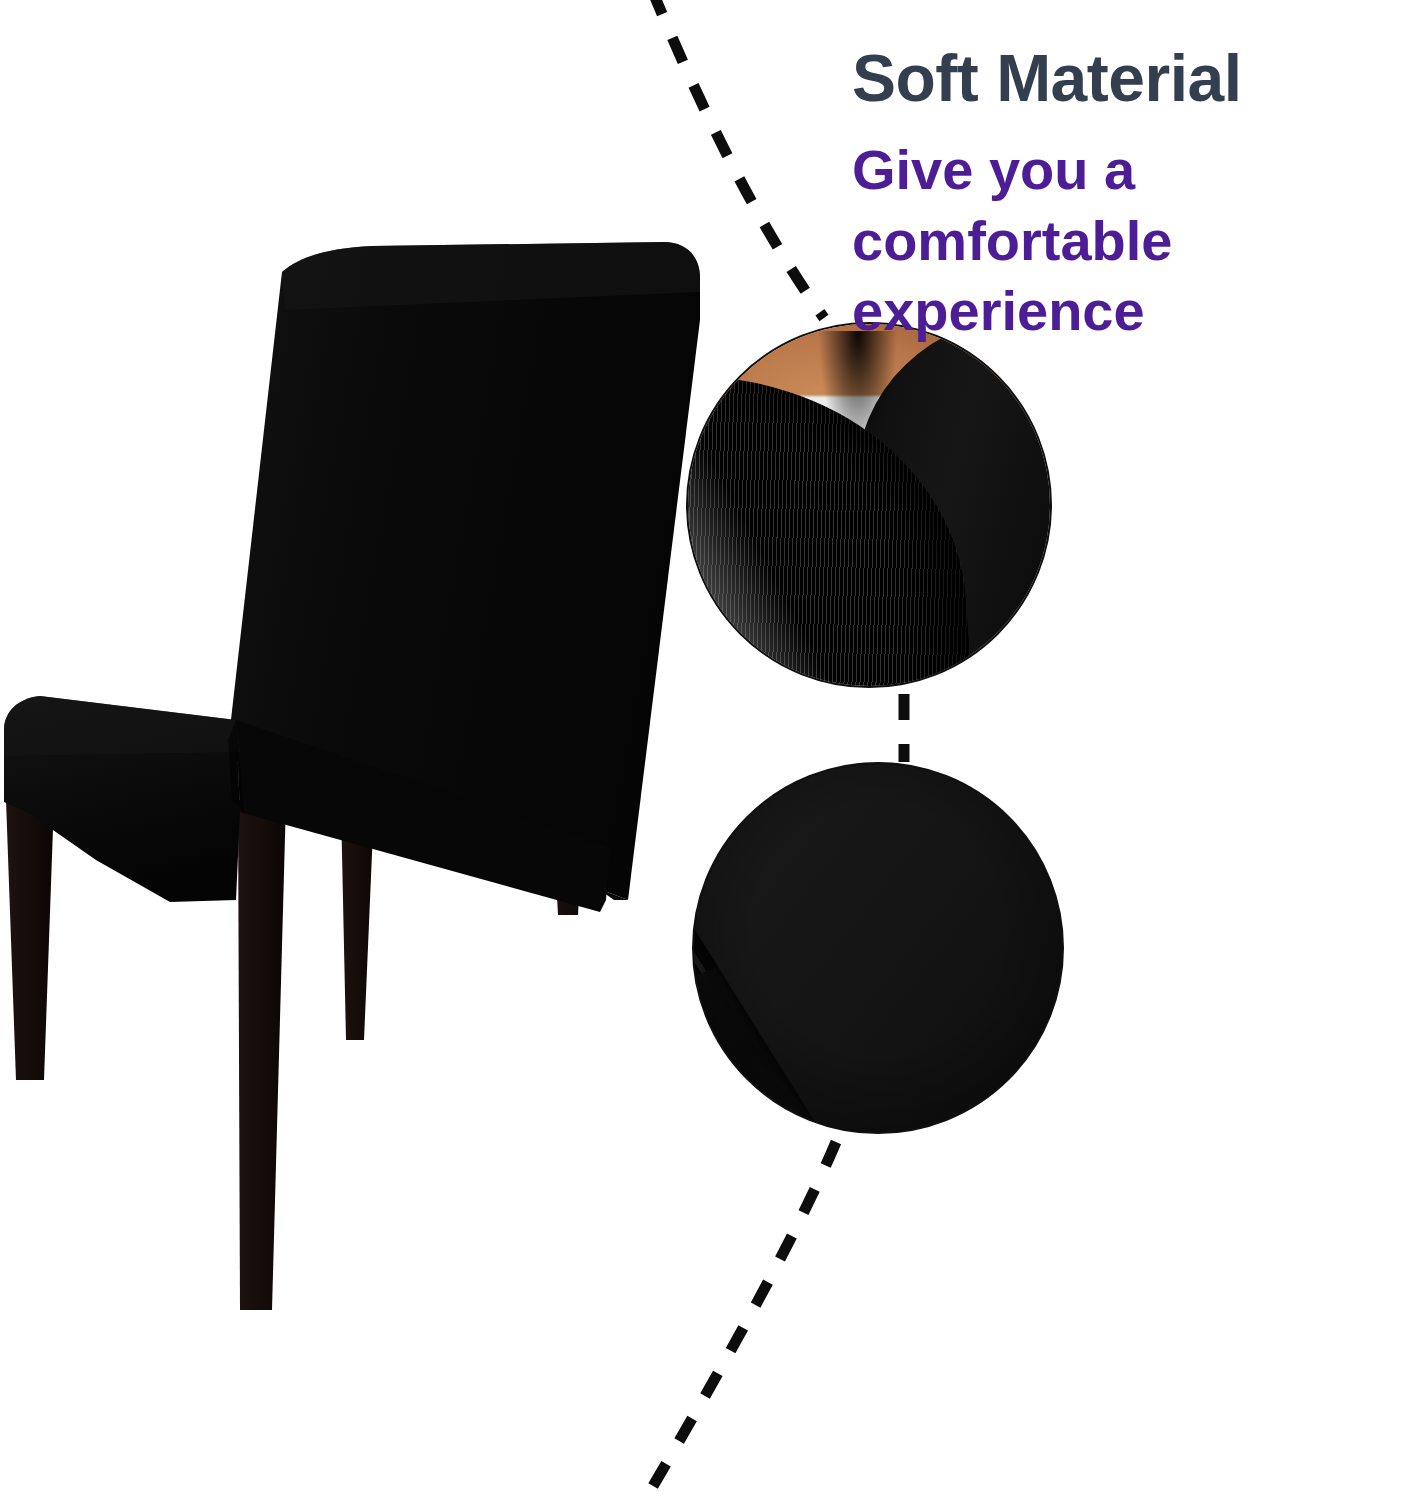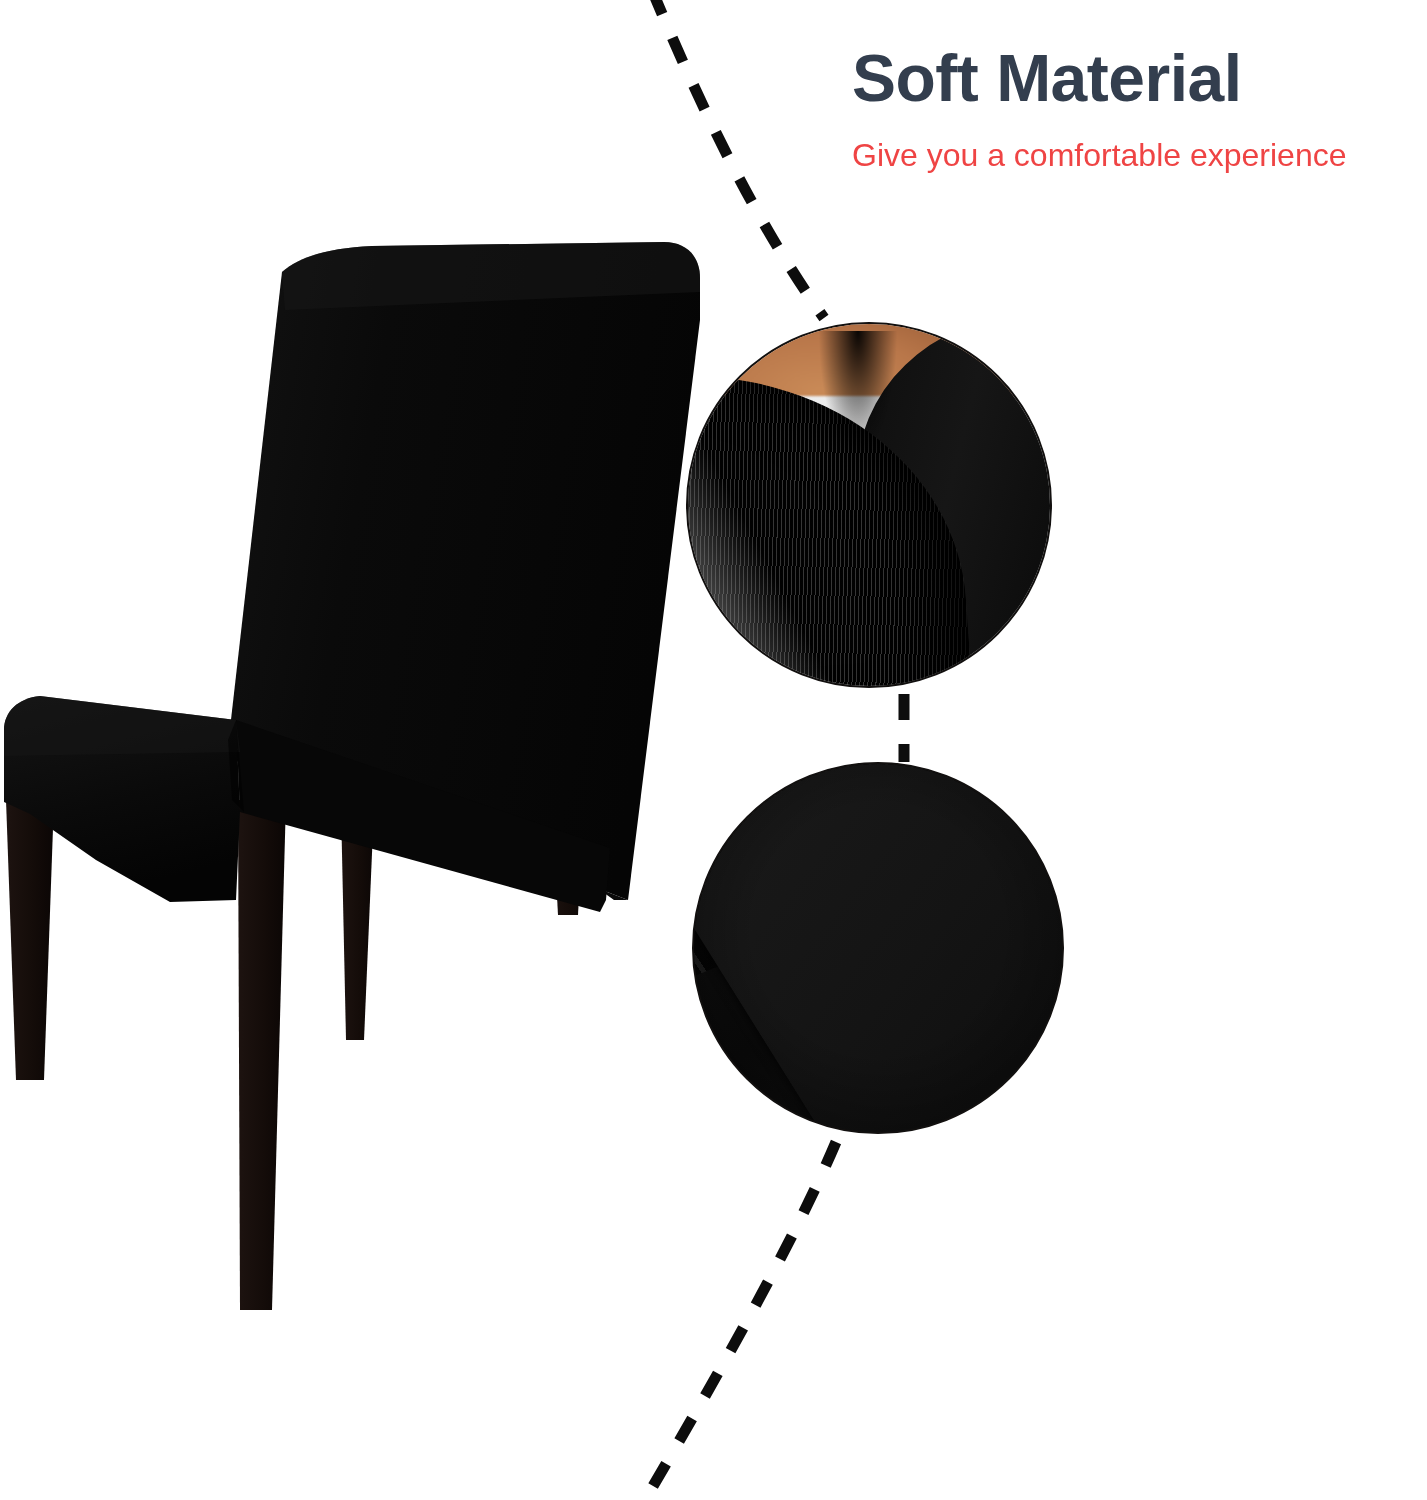--- a/index.html
+++ b/index.html
@@ -198,24 +198,24 @@
     font-family: "Liberation Sans", sans-serif;
     font-size: 66px;
     font-weight: bold;
     line-height: 1.05;
     letter-spacing: -0.5px;
     color: #333e4e;
   }
   .feature-body {
     margin: 22px 0 0 0;
     font-family: "Liberation Sans", sans-serif;
-    font-size: 32px;
-    font-weight: normal;
+    font-size: 56px;
+    font-weight: bold;
     line-height: 1.26;
-    color: #ef4444;
+    color: #4c1d95;
   }
 </style>
 </head>
 <body>
 
 <div class="infographic">
 
   <div class="chair-photo">
     <svg viewBox="0 0 720 1160" width="720" height="1160" aria-hidden="true">
       <defs>

